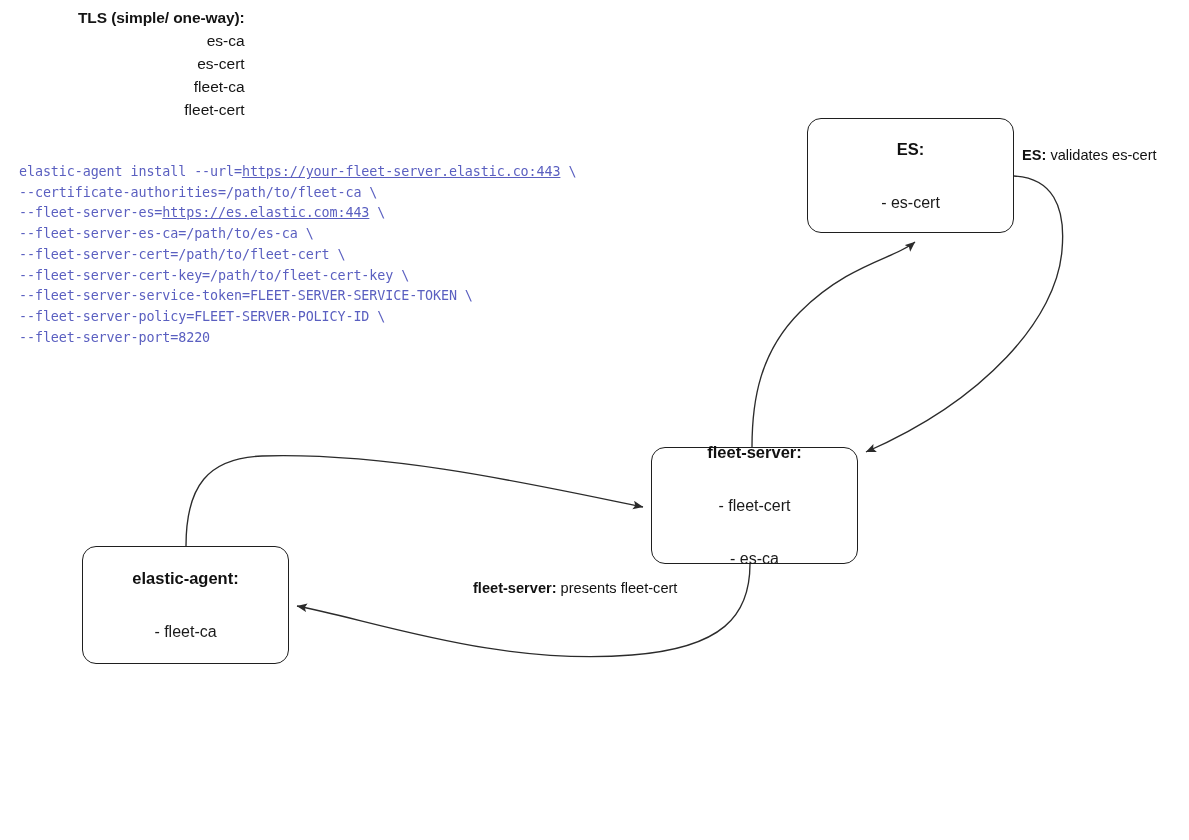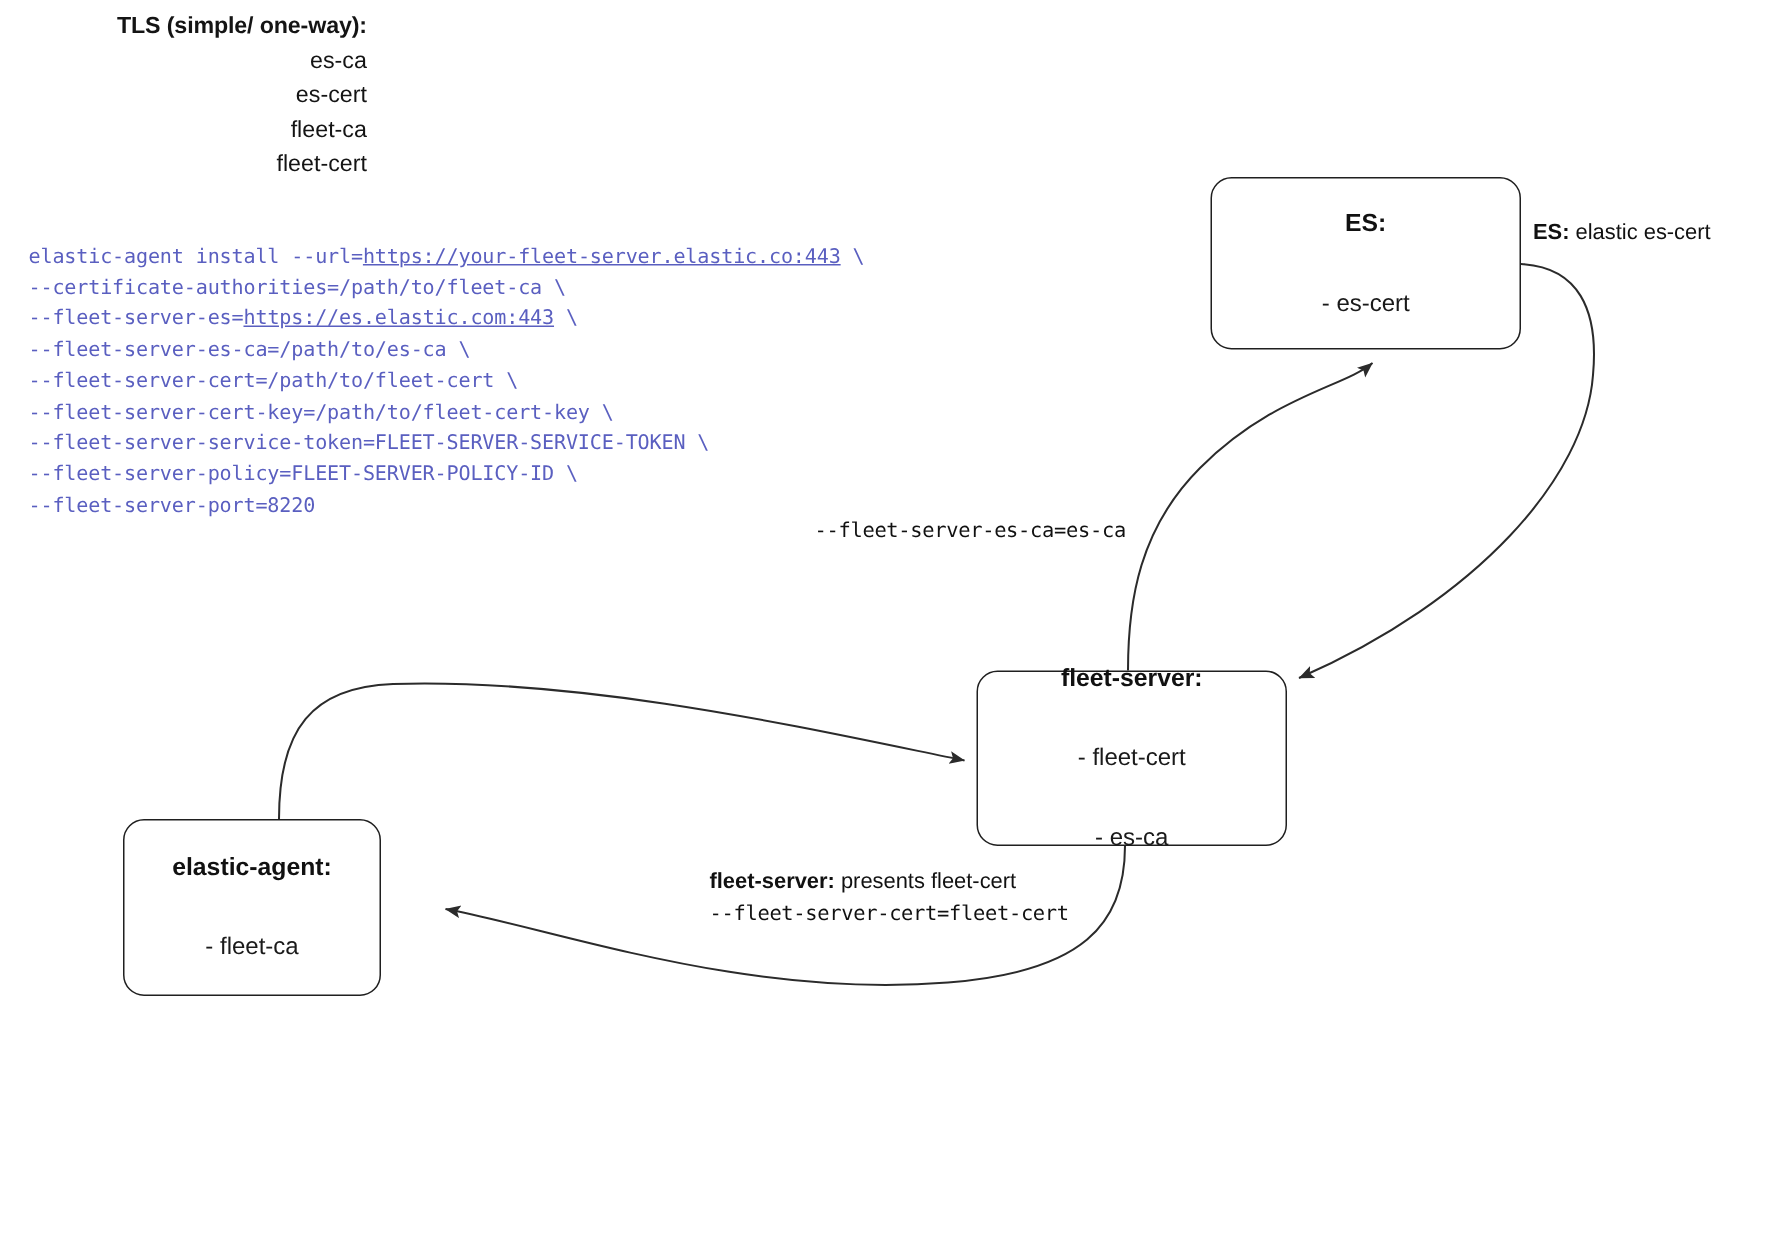--- a/index.html
+++ b/index.html
@@ -75,21 +75,21 @@
   .node .node-item {
     font-size: 16px;
     color: #1a1a1a;
     line-height: 25px;
     font-weight: normal;
     margin-top: 28px;
   }
 
   #node-es        { left: 807px;  top: 118px; width: 207px; height: 115px; }
   #node-fleet     { left: 651px;  top: 447px; width: 207px; height: 117px; }
-  #node-agent     { left: 82px;   top: 546px; width: 172px; height: 118px; }
+  #node-agent     { left: 82px;   top: 546px; width: 207px; height: 118px; }
 
   
   .edge-label {
     position: absolute;
     z-index: 4;
     line-height: 21px;
     background: transparent;
   }
   .edge-label .lbl-line { display: block; white-space: nowrap; }
   .edge-label .lbl-sans { font-size: 14.6px; color: #111111; }
@@ -155,29 +155,27 @@
   <div class="node-item">- es-ca</div>
 </div>
 
 <div class="node" id="node-agent">
   <div class="node-title">elastic-agent:</div>
   <div class="node-item">- fleet-ca</div>
 </div>
 
 <div class="edge-label" id="label-es-presents">
   <span class="lbl-line lbl-sans">
-    <b>ES:</b><span> elastic es-cert</span>
+    <b>ES:</b><span> validates es-cert</span>
   </span>
 </div>
 
 <div class="edge-label" id="label-fleet-validates">
-  <span class="lbl-line lbl-mono">--fleet-server-es-ca=es-ca</span>
 </div>
 
 <div class="edge-label" id="label-agent-validates">
 </div>
 
 <div class="edge-label" id="label-fleet-presents">
   <span class="lbl-line lbl-sans">
     <b>fleet-server:</b><span> presents fleet-cert</span>
   </span>
-  <span class="lbl-line lbl-mono">--fleet-server-cert=fleet-cert</span>
 </div>
 
 </body></html>

